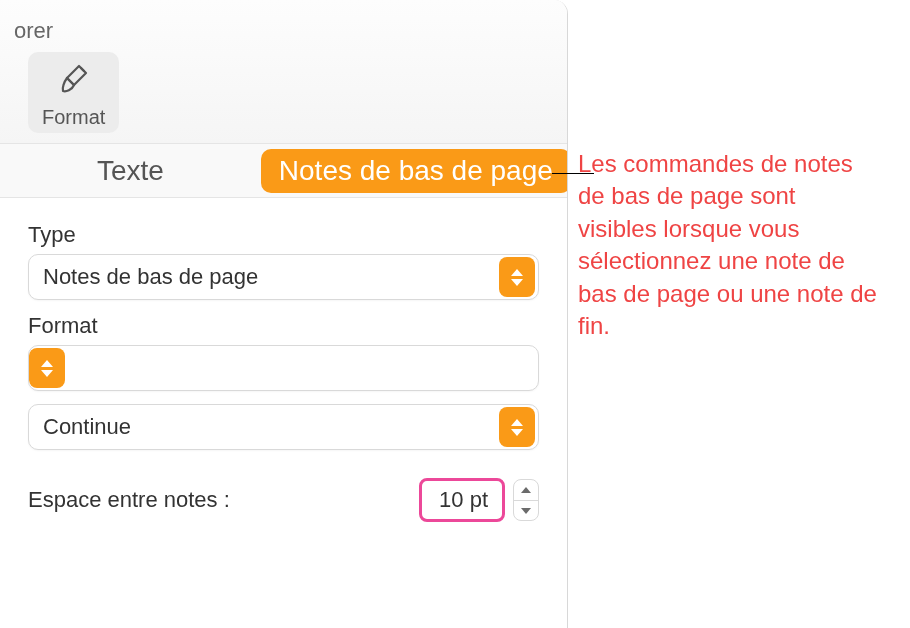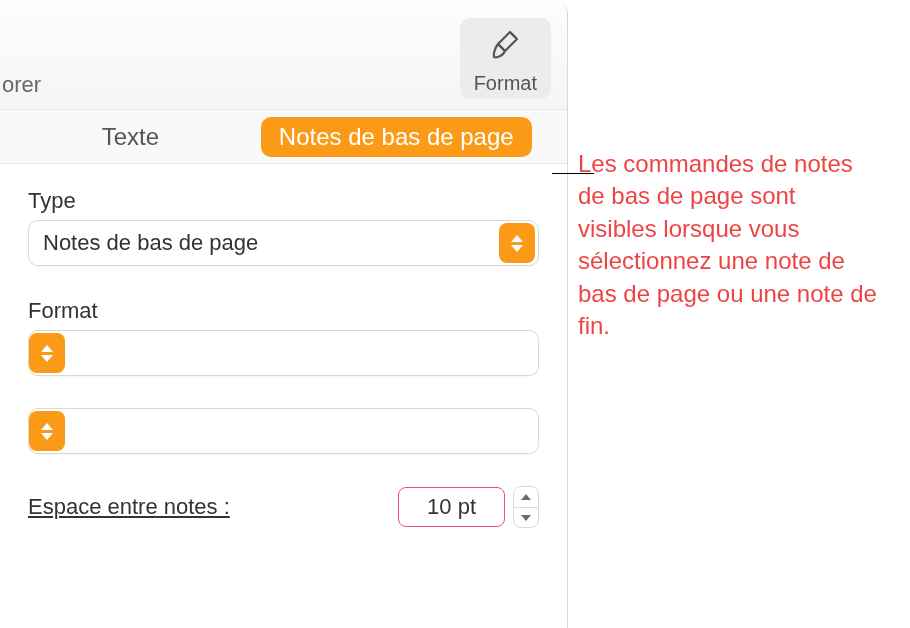--- a/index.html
+++ b/index.html
@@ -21,24 +21,25 @@
       width: 568px;
       height: 628px;
       background: #fff;
       border-right: 1px solid #d8d8d8;
       border-top-right-radius: 14px;
       overflow: hidden;
     }
     .toolbar {
       display: flex;
       align-items: flex-start;
-      padding: 18px 16px 10px;
+      padding: 18px 28px 10px;
       gap: 8px;
       border-bottom: 1px solid #e5e5e5;
       background: linear-gradient(#fdfdfd, #f5f5f5);
+      flex-direction: column;
     }
     .toolbar-left {
       flex: 1;
       display: flex;
       align-items: flex-end;
       height: 80px;
     }
     .toolbar-left-text {
       font-size: 22px;
       color: #666;
@@ -70,21 +71,21 @@
     }
     .tabs {
       display: flex;
       align-items: center;
       border-bottom: 1px solid #e5e5e5;
       background: #f9f9f9;
       height: 54px;
     }
     .tab {
       padding: 8px 28px;
-      font-size: 24px;
+      font-size: 28px;
       color: #555;
       cursor: pointer;
       display: flex;
       align-items: flex-end;
       justify-content: center;
       flex: 0 0 auto;
     }
     .tab:first-child {
       flex: 0 0 46%;
       justify-content: center;
@@ -94,21 +95,21 @@
       color: #fff;
       border-radius: 10px;
       padding: 6px 18px;
       font-weight: 500;
     }
     .content {
       padding: 24px 28px;
       background: #fff;
     }
     .group {
-      margin-bottom: 32px;
+      margin-bottom: 13px;
     }
     .group-label {
       font-size: 22px;
       color: #333;
       margin-bottom: 6px;
     }
     .select {
       display: flex;
       align-items: center;
       border: 1px solid #d9d9d9;
@@ -151,31 +152,30 @@
     }
     .spacer-row {
       display: flex;
       align-items: center;
       justify-content: space-between;
       margin-top: 28px;
     }
     .spacer-label {
       font-size: 22px;
       color: #333;
-      text-decoration: underline;
     }
     .stepper {
       display: flex;
       align-items: center;
       gap: 8px;
     }
     .stepper-value {
-      border: 1px solid #ec4899;
+      border: 3px solid #ec4899;
       border-radius: 8px;
-      padding: 6px 28px;
+      padding: 6px 14px;
       font-size: 22px;
       min-width: 86px;
       text-align: right;
       color: #333;
       background: #fff;
     }
     .stepper-buttons {
       display: flex;
       flex-direction: column;
       border: 1px solid #d9d9d9;
@@ -270,20 +270,21 @@
       <div class="select">
         <span class="select-caret">
           <span class="caret-up"></span>
           <span class="caret-down"></span>
         </span>
       </div>
     </div>
 
     <div class="group">
       <div class="select">
+        <span class="select-value">Continue</span>
         <span class="select-caret">
           <span class="caret-up"></span>
           <span class="caret-down"></span>
         </span>
       </div>
     </div>
 
     <div class="spacer-row">
       <span class="spacer-label">Espace entre notes :</span>
       <div class="stepper">

